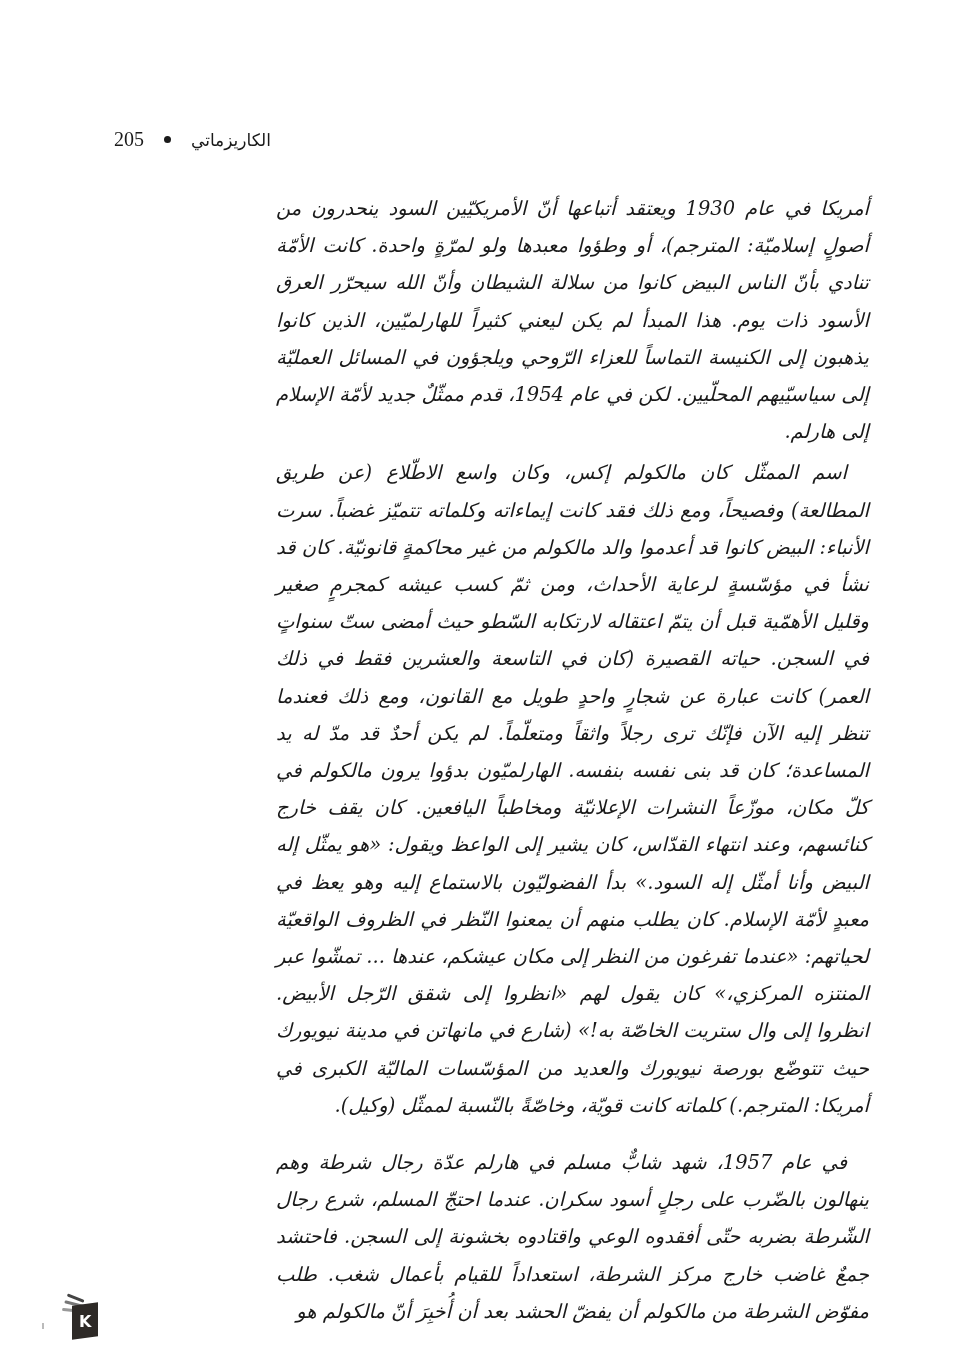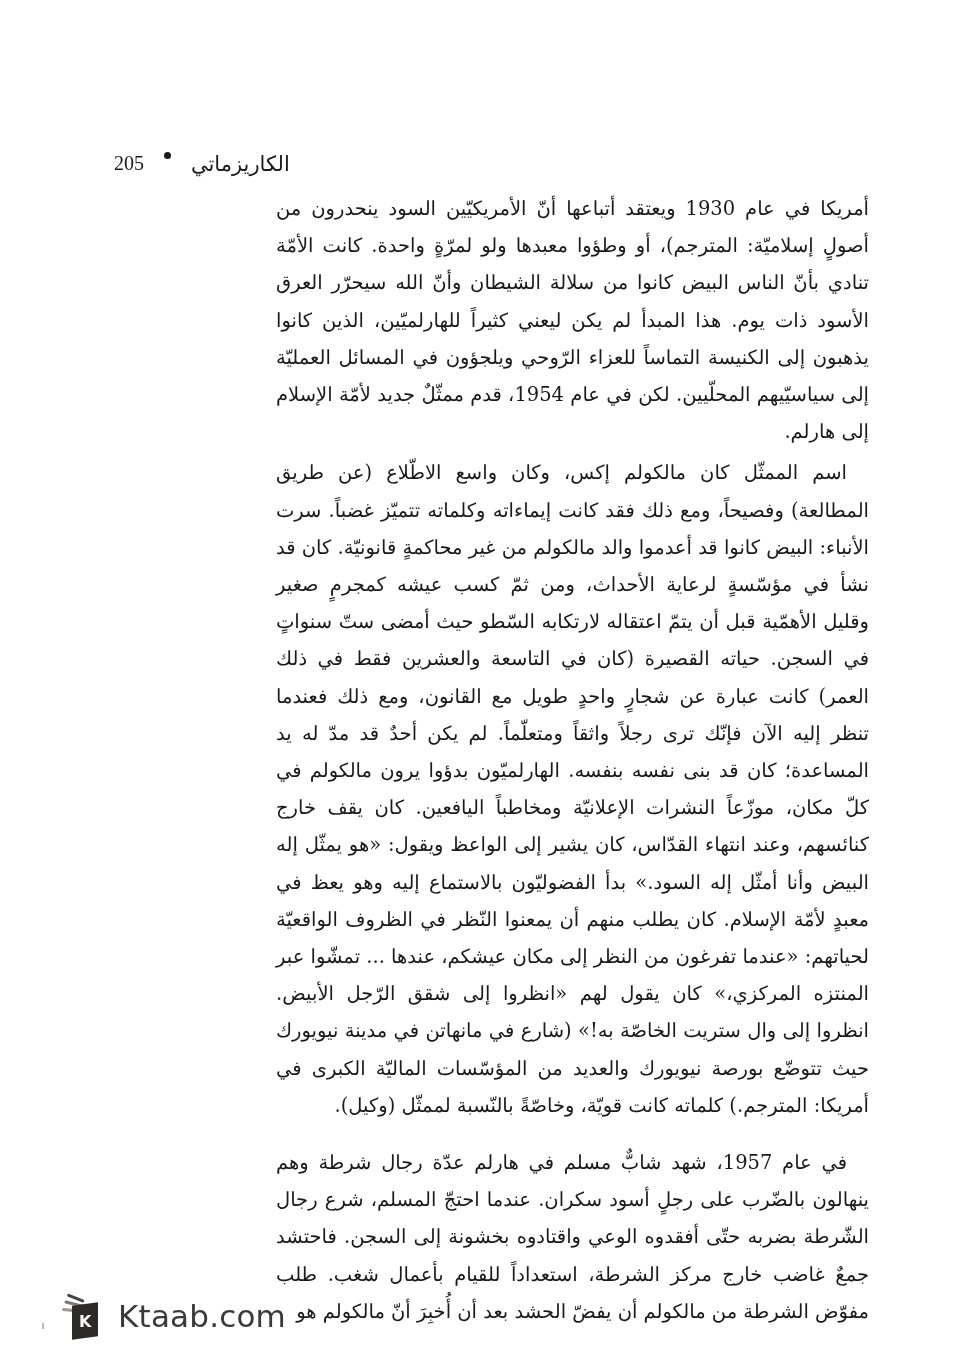--- a/index.html
+++ b/index.html
@@ -1,26 +1,26 @@
 <!DOCTYPE html>
 <html><head>
   <meta charset="utf-8">
   <style>
     html, body { margin: 0; padding: 0; background: #ffffff; }
     body { width: 955px; height: 1370px; position: relative; overflow: hidden;
            font-family: "DejaVu Serif", "Liberation Serif", serif; color: #1a1a1a; }
     .page { position: absolute; inset: 0; }
-    .running-head { position: absolute; top: 128px; left: 114px; display: flex; align-items: flex-start;
-                    gap: 20px; font-size: 19px; direction: ltr; margin-top: 24px; }
+    .running-head { position: absolute; top: 128px; left: 114px; display: flex; align-items: center;
+                    gap: 20px; font-size: 19px; direction: ltr; }
     .running-head .num { font-family: "Liberation Serif", serif; font-size: 20px; }
     .running-head .dot { width: 7px; height: 7px; border-radius: 50%; background: #1a1a1a; }
-    .running-head .title { font-family: "DejaVu Serif", serif; font-size: 21px; }
+    .running-head .title { font-family: "DejaVu Serif", serif; font-size: 17px; }
     .body-text { position: absolute; top: 190px; left: 276px; width: 593px; direction: rtl;
                  text-align: justify; font-size: 19.5px; line-height: 37.2px; }
-    .body-text p { margin: 0; text-align: justify; text-align-last: right; }
+    .body-text p { margin: 0; text-align: justify; text-align-last: right; font-style: italic; }
     .body-text p.indent { text-indent: 22px; }
     .body-text p + p { margin-top: 4px; }
     .body-text p.gap { margin-top: 20px; }
     .footer-logo { position: absolute; left: 52px; top: 1290px; display: flex; align-items: center; gap: 10px; direction: ltr; }
     .book-icon { position: relative; width: 56px; height: 52px; }
     .book-icon .cover { position: absolute; left: 20px; top: 14px; width: 26px; height: 34px; background: #2e2a27;
                         transform: skewY(-8deg); display: flex; align-items: center; justify-content: center; }
     .book-icon .cover span { color: #fff; font-family: "DejaVu Sans", sans-serif; font-weight: bold; font-size: 16px; transform: skewY(8deg); }
     .book-icon .page1, .book-icon .page2, .book-icon .page3 { position: absolute; height: 3px; background: #444; border-radius: 2px; transform-origin: right center; }
     .book-icon .page1 { left: 14px; top: 10px; width: 18px; transform: rotate(22deg); }
@@ -50,16 +50,15 @@
 
   <div class="footer-logo">
     <div class="book-icon">
       <div class="page1"></div>
       <div class="page2"></div>
       <div class="page3"></div>
       <div class="cover">
           <span>K</span>
         </div>
     </div>
-    <span class="brand">Ktaab.com</span>
   </div>
 
 </div>
 
 </body></html>

